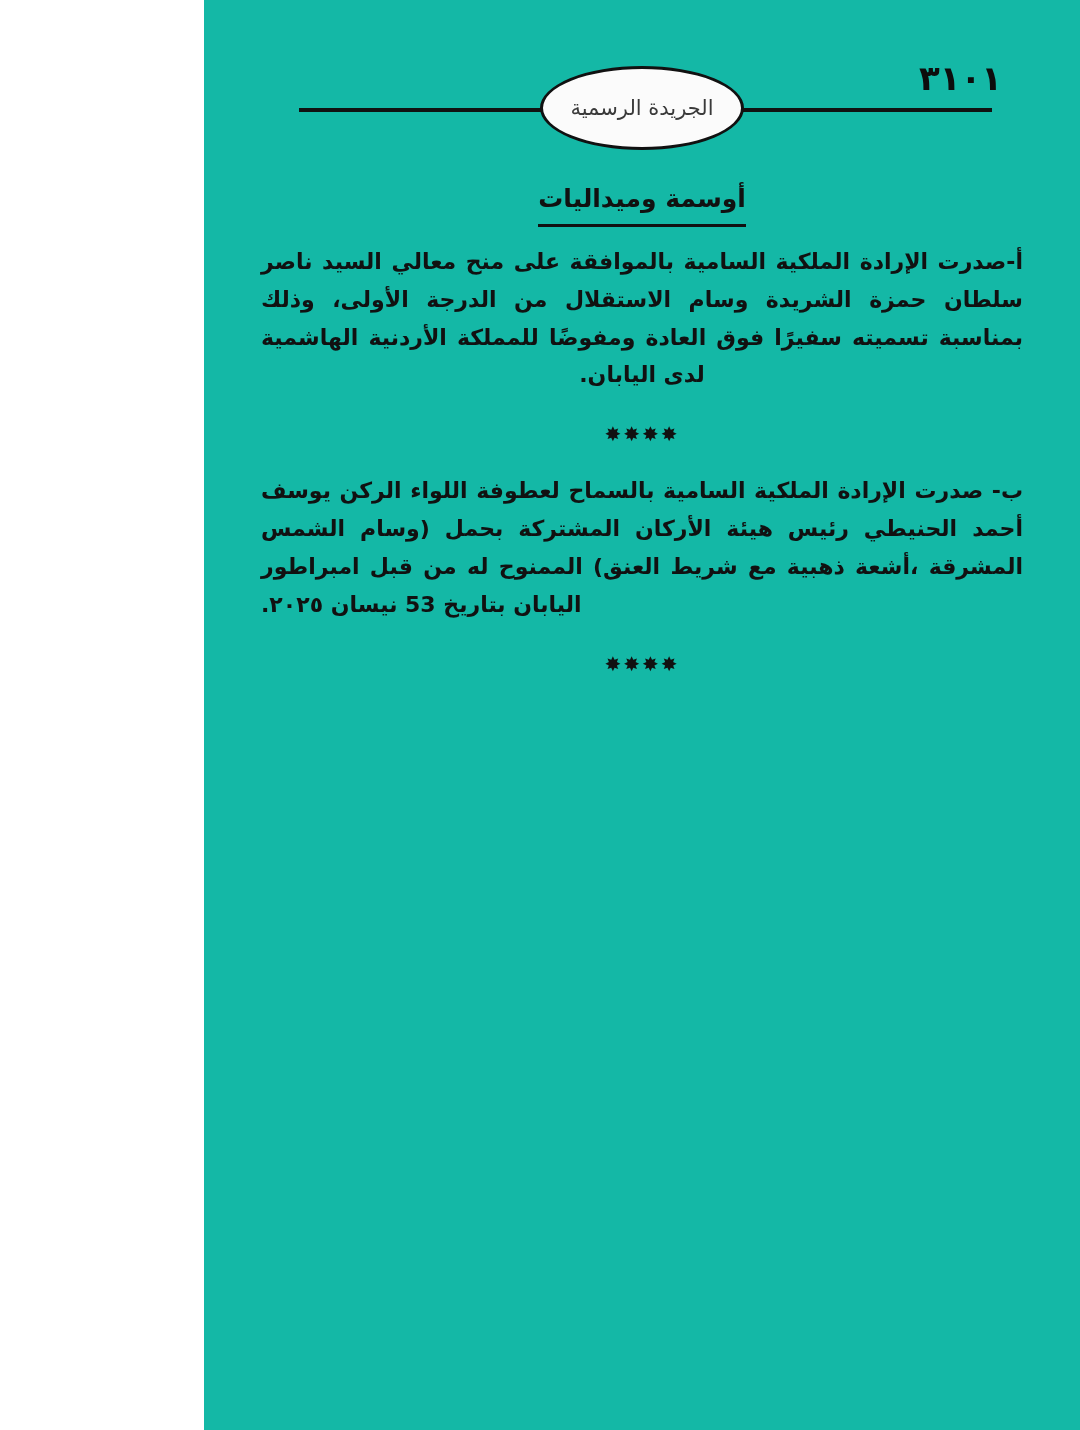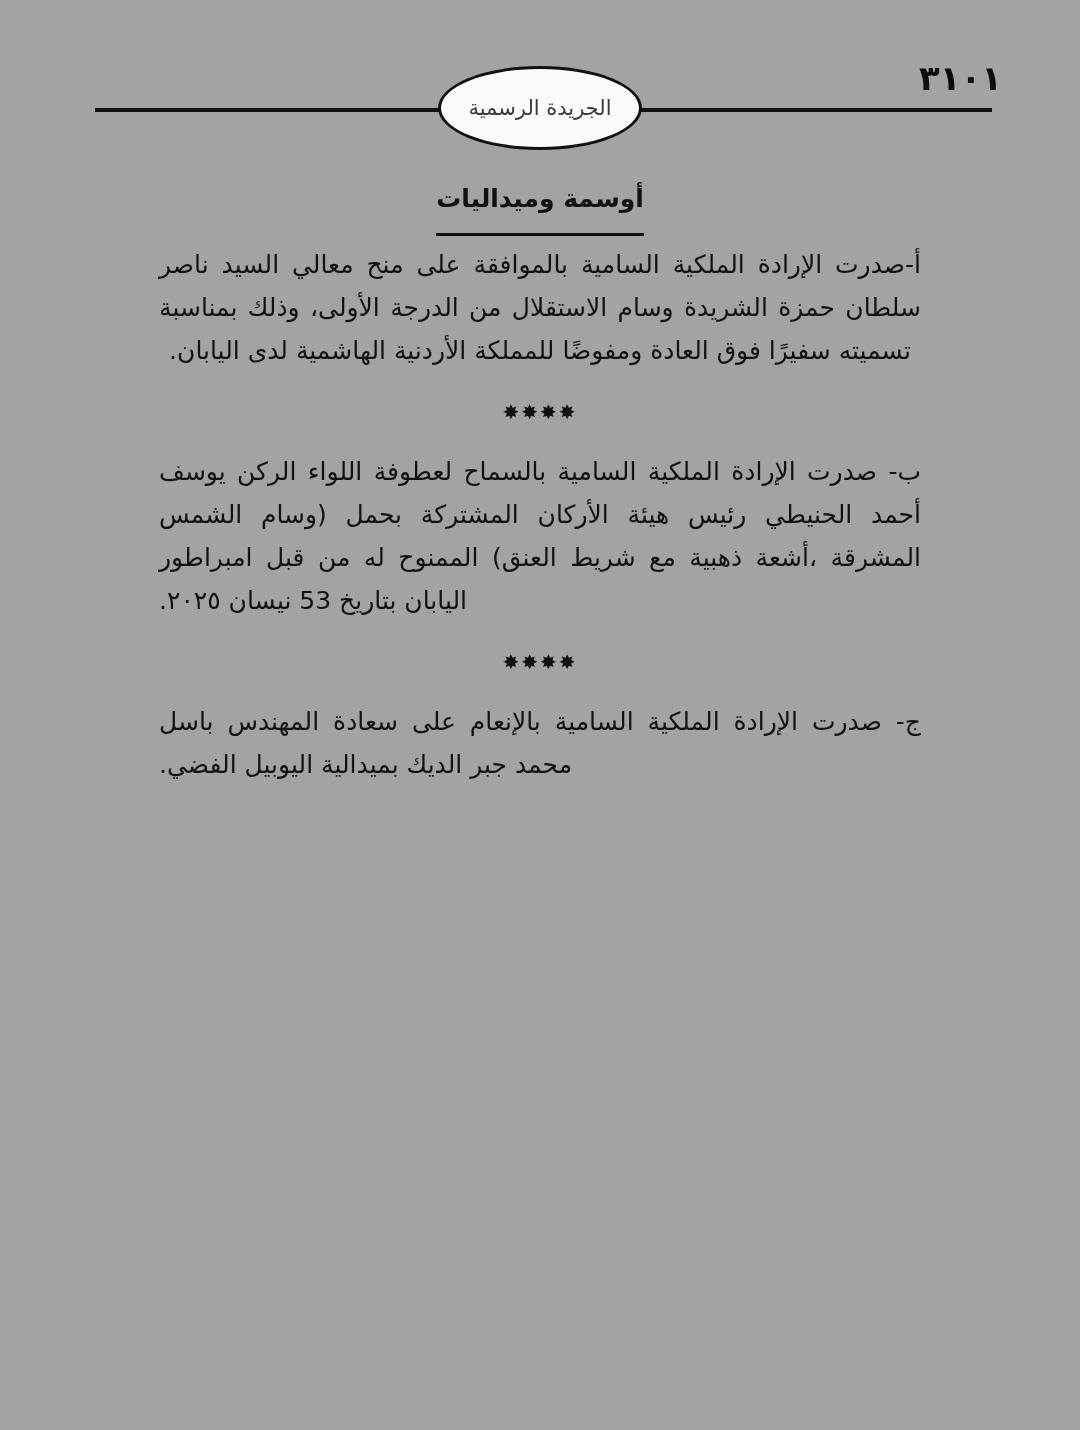--- a/index.html
+++ b/index.html
@@ -10,23 +10,23 @@
   body {
     width: 1080px;
     height: 1430px;
     font-family: "DejaVu Sans", sans-serif;
     color: #111111;
     position: relative;
     overflow: hidden;
   }
   .page {
     position: relative;
-    width: 1080px;
+    width: 876px;
     height: 1430px;
-    background: #a3a3a3;
+    background: #14b8a6;
     box-sizing: border-box;
   }
 
   
   .header {
     position: relative;
     height: 150px;
   }
   .page-number {
     position: absolute;
@@ -76,27 +76,27 @@
   .doc-title {
     text-align: center;
     font-size: 25px;
     font-weight: bold;
     color: #111111;
     margin-top: 34px;
     margin-bottom: 30px;
   }
   .doc-title span {
     border-bottom: 3px solid #111111;
-    padding-bottom: 20px;
+    padding-bottom: 11px;
   }
 
   .para {
-    font-size: 25px;
+    font-size: 22px;
     line-height: 1.72;
-    font-weight: normal;
+    font-weight: bold;
     text-align: justify;
     text-align-last: center;
     color: #111111;
     margin: 9px 14px;
     letter-spacing: 0px;
   }
   .para.second {
     text-align-last: left;
   }
   .para.third {
@@ -132,16 +132,15 @@
     </div>
 
     <p class="para first">أ-صدرت الإرادة الملكية السامية بالموافقة على منح معالي السيد ناصر سلطان حمزة الشريدة وسام الاستقلال من الدرجة الأولى، وذلك بمناسبة تسميته سفيرًا فوق العادة ومفوضًا للمملكة الأردنية الهاشمية لدى اليابان.</p>
 
     <div class="stars">✸✸✸✸</div>
 
     <p class="para second">ب- صدرت الإرادة الملكية السامية بالسماح لعطوفة اللواء الركن يوسف أحمد الحنيطي رئيس هيئة الأركان المشتركة بحمل (وسام الشمس المشرقة ،أشعة ذهبية مع شريط العنق) الممنوح له من قبل امبراطور اليابان بتاريخ 53 نيسان ٢٠٢٥.</p>
 
     <div class="stars">✸✸✸✸</div>
 
-    <p class="para third">ج- صدرت الإرادة الملكية السامية بالإنعام على سعادة المهندس باسل محمد جبر الديك بميدالية اليوبيل الفضي.</p>
 
   </div>
 </div>
 
 </body></html>

